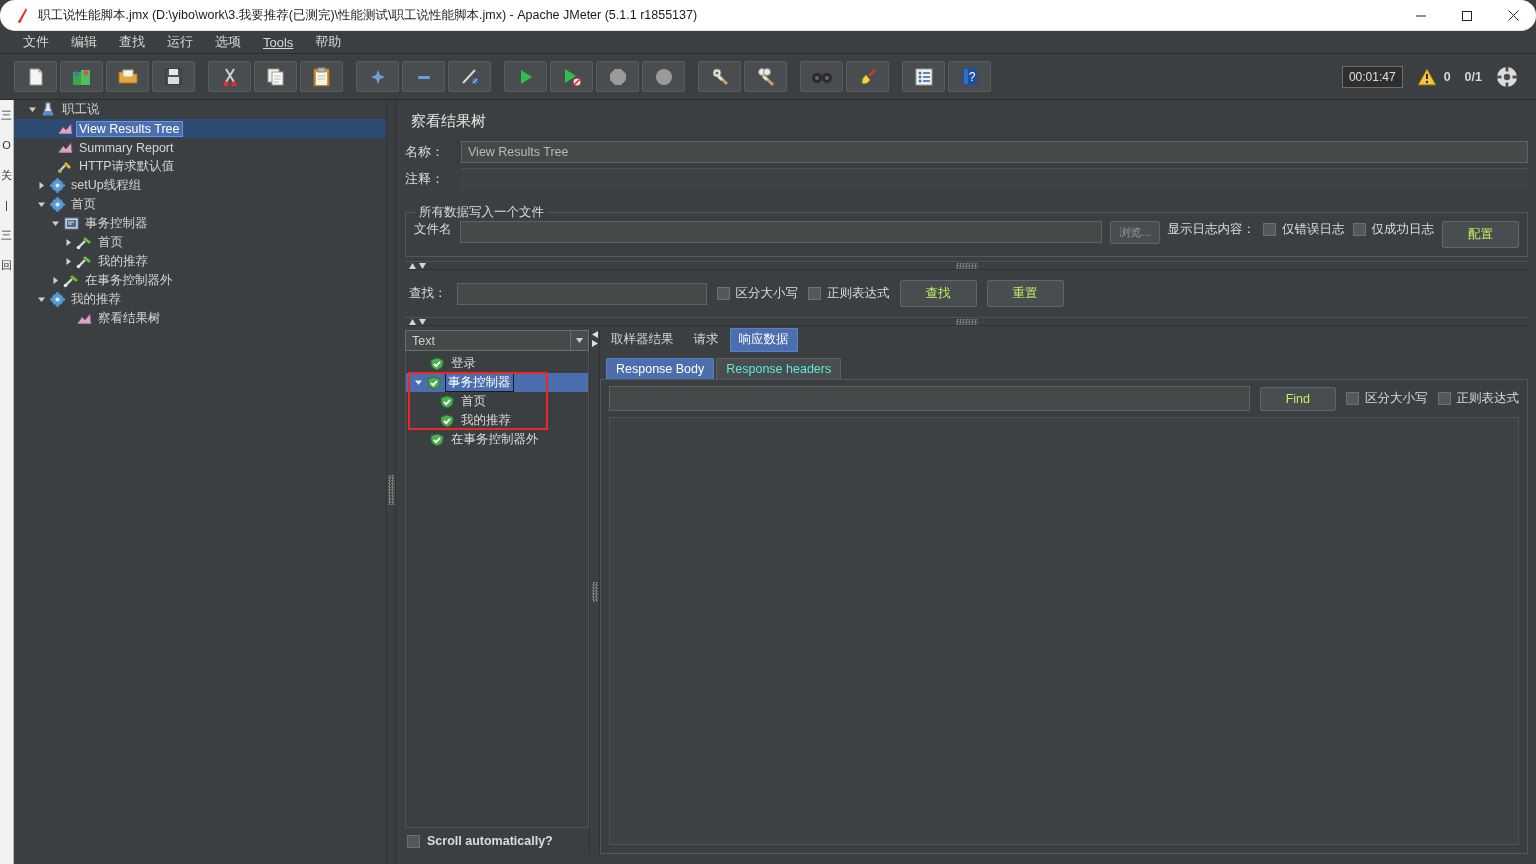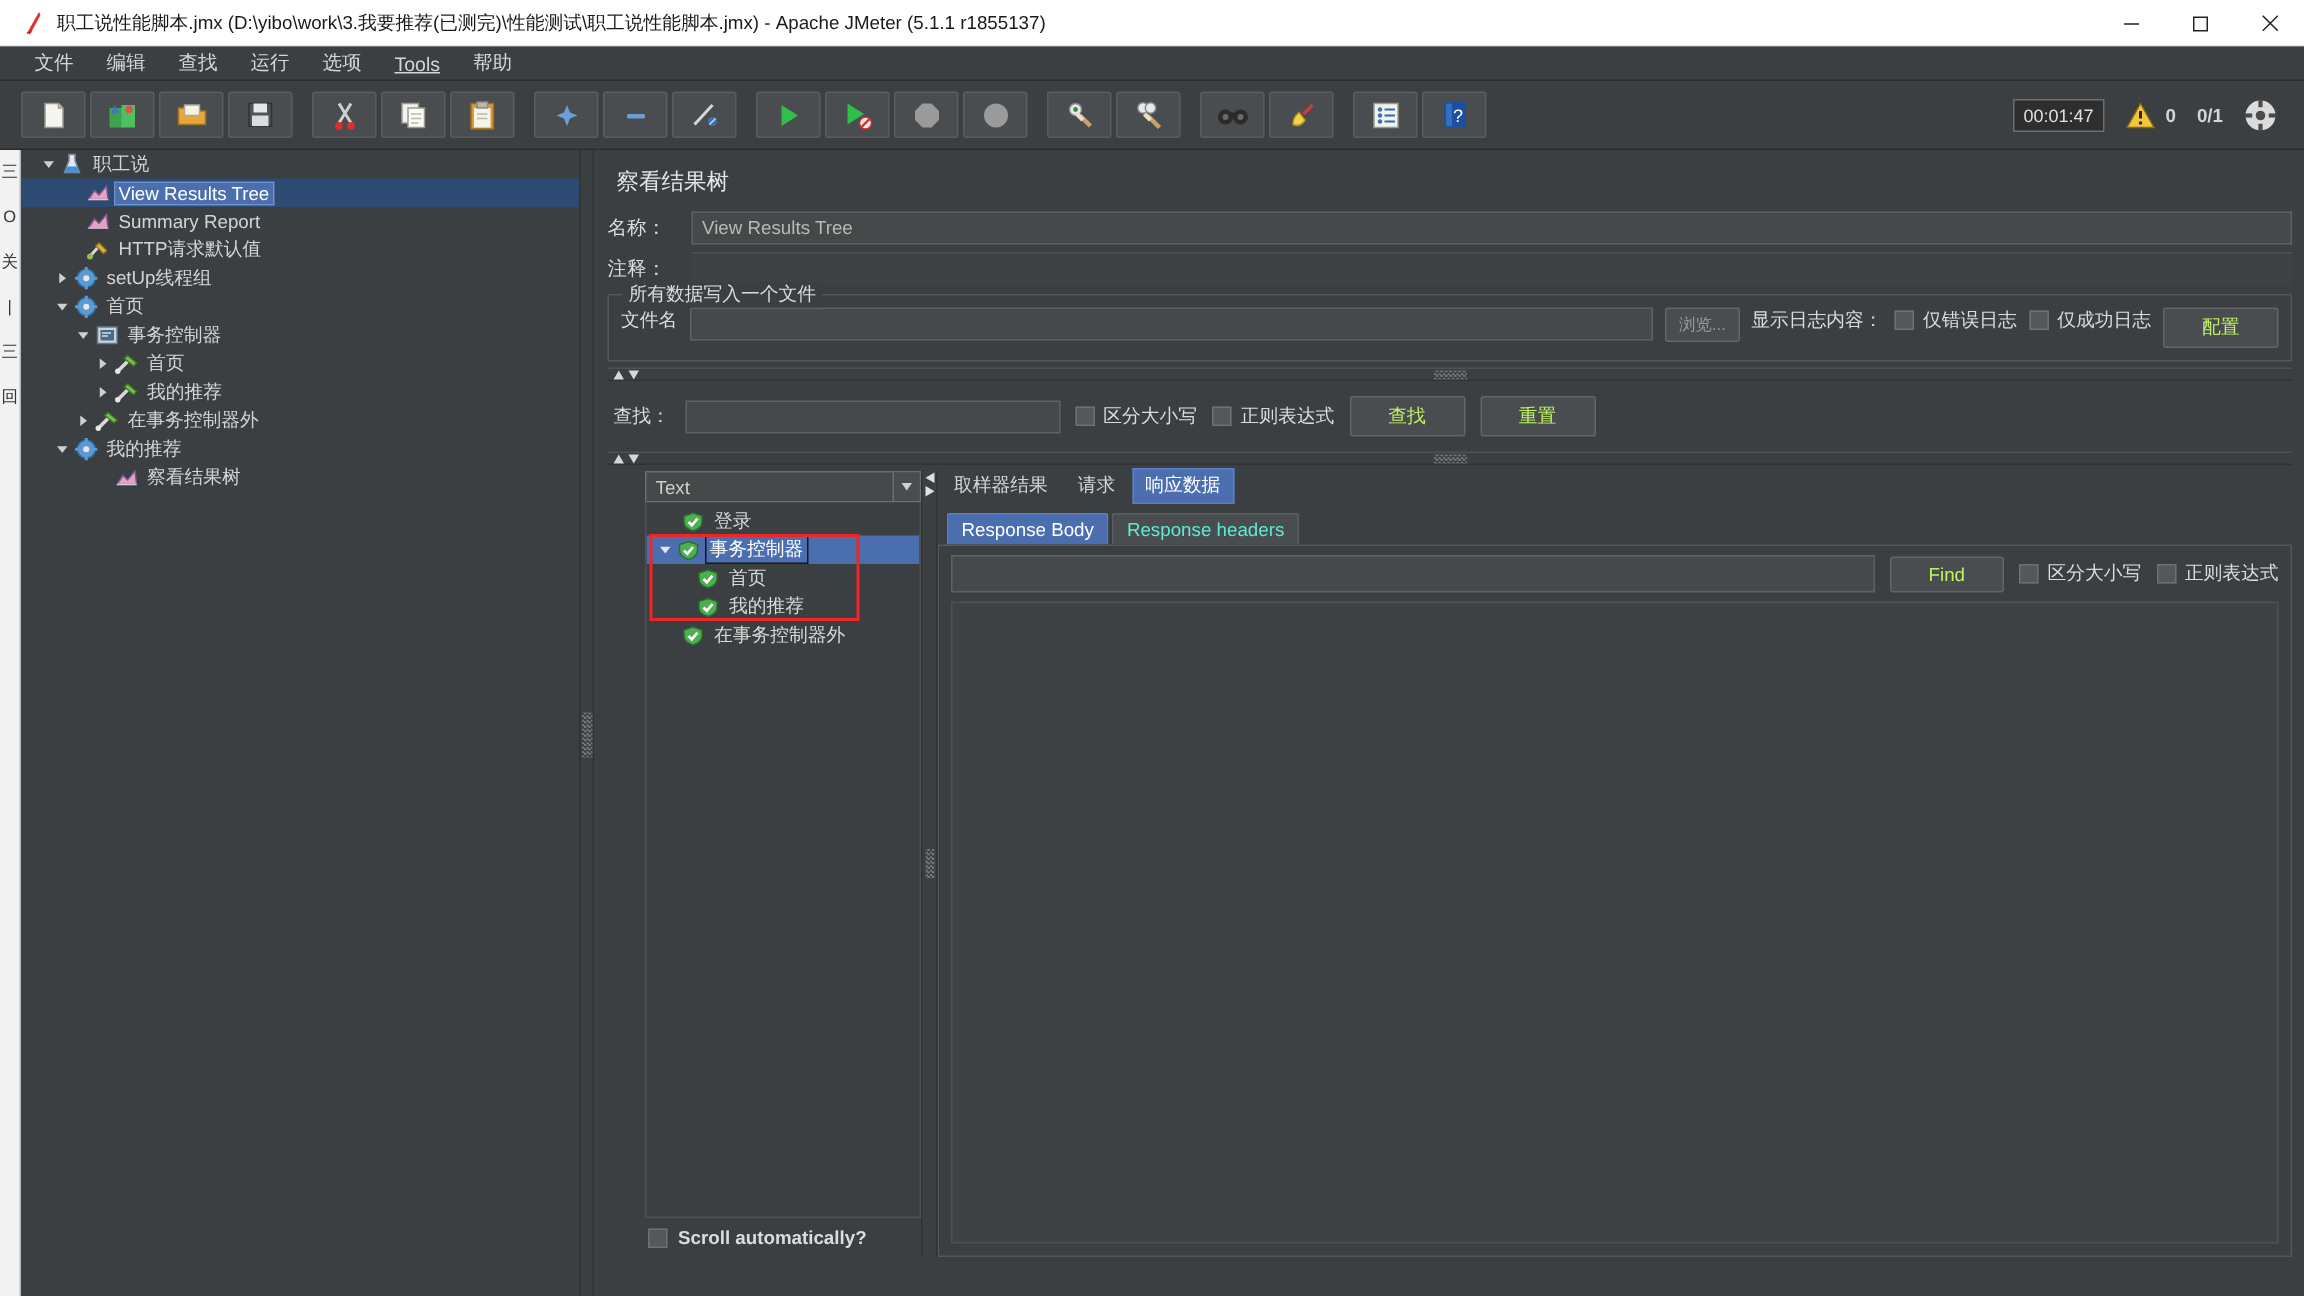--- a/index.html
+++ b/index.html
@@ -25,21 +25,21 @@
     line-height: 30px;
     text-align: center;
   }
   .bg-window span { display: block; }
 
   
   .titlebar {
     position: absolute; left: 0; top: 0; width: 1536px; height: 31px;
     background: #ffffff;
     border-bottom: 1px solid #e3e3e3;
-    display: flex; align-items: center;
+    display: flex; align-items: center; border-radius: 15px;
   }
   .title-icon {
     width: 28px; height: 31px; display: flex; align-items: center; justify-content: center;
     margin-left: 8px;
   }
   .title-text {
     font-size: 12.5px; color: #1a1a1a;
     white-space: nowrap;
     margin-left: 2px;
   }
@@ -168,21 +168,21 @@
     font-size: 12.5px;
     padding: 0 6px;
     line-height: 20px;
   }
   .tfield.readonly { color: #b9b9b9; }
   .tfield.flat { border: none; background: #3f4244; border-top: 1px solid #4e5152; }
 
   
   .groupbox {
     border: 1px solid #55585a;
-    margin-top: 6px;
+    margin-top: 22px;
     padding: 8px 8px 8px 8px;
     position: relative;
   }
   .groupbox > .gb-title {
     position: absolute; top: -9px; left: 9px;
     background: #3c3f41;
     padding: 0 4px;
     font-size: 12.5px; color: #dcdcdc;
   }
   .gb-inner { display: flex; align-items: flex-start; gap: 8px; }
@@ -226,21 +226,21 @@
   
   .search-strip { display: flex; align-items: center; gap: 10px; padding: 6px 4px 6px 4px; }
   .search-input {
     width: 250px; height: 22px;
     background: #45494a; border: 1px solid #5e6264;
     color: #d0d0d0; font-size: 12.5px; padding: 0 5px;
   }
 
   
   .content-area { display: flex; height: 524px; }
-  .results-col { width: 184px; display: flex; flex-direction: column; margin-left: 25px; }
+  .results-col { width: 184px; display: flex; flex-direction: column; }
   .combo {
     height: 21px;
     background: #45494a;
     border: 1px solid #6a6e70;
     display: flex; align-items: center; justify-content: space-between;
     color: #cfcfcf; font-size: 12.5px;
     padding: 0 0 0 6px;
   }
   .combo-arrow {
     width: 18px; height: 19px;

